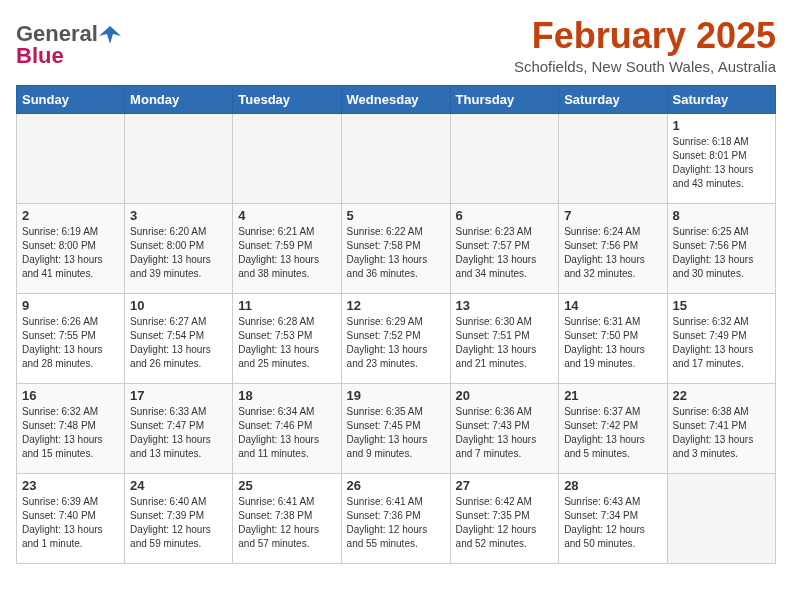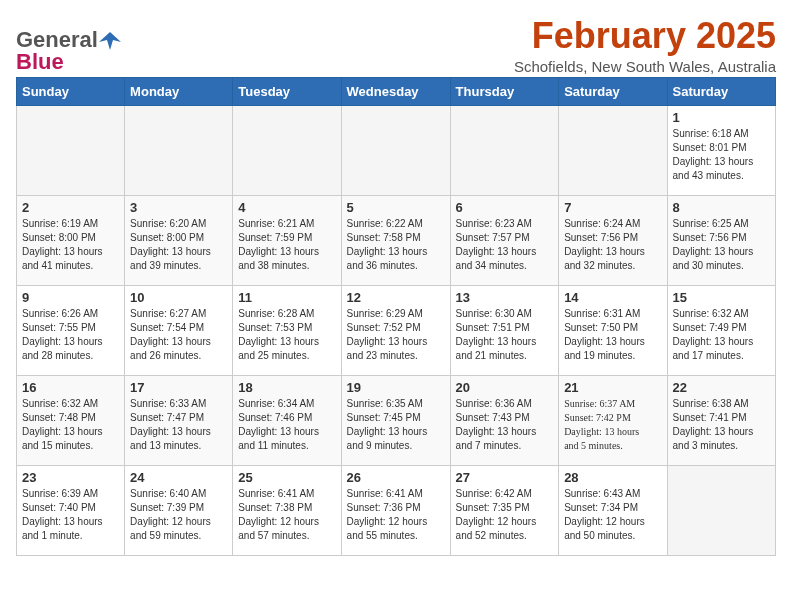--- a/index.html
+++ b/index.html
@@ -5,23 +5,23 @@
     * { box-sizing: border-box; margin: 0; padding: 0; }
     body {
       font-family: Arial, sans-serif;
       background: #fff;
       width: 792px;
       min-height: 612px;
       padding: 16px;
     }
     .header {
       display: flex;
-      align-items: flex-end;
+      align-items: center;
       justify-content: space-between;
-      margin-bottom: 2px;
+      margin-bottom: 10px;
     }
     .logo {
       display: flex;
       flex-direction: column;
       align-items: flex-start;
     }
     .logo-row {
       display: flex;
       align-items: center;
     }
@@ -263,21 +263,21 @@
         </td>
         <td>
           <div class="day-num">20</div>
           <div class="day-info" style="white-space: pre-line;">Sunrise: 6:36 AM
 Sunset: 7:43 PM
 Daylight: 13 hours
 and 7 minutes.</div>
         </td>
         <td>
           <div class="day-num">21</div>
-          <div class="day-info" style="white-space: pre-line; font-family: Liberation Serif, serif;">Sunrise: 6:37 AM
+          <div class="day-info" style="white-space: pre-line;">Sunrise: 6:37 AM
 Sunset: 7:42 PM
 Daylight: 13 hours
 and 5 minutes.</div>
         </td>
         <td>
           <div class="day-num">22</div>
           <div class="day-info" style="white-space: pre-line;">Sunrise: 6:38 AM
 Sunset: 7:41 PM
 Daylight: 13 hours
 and 3 minutes.</div>

